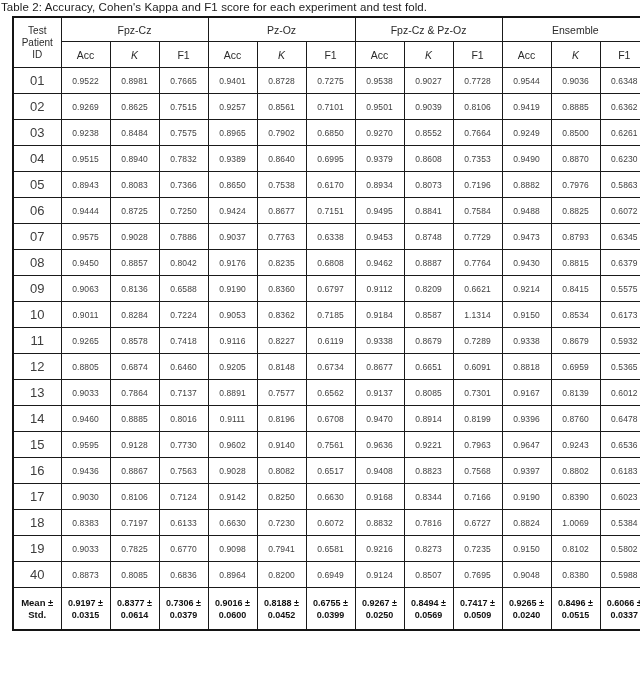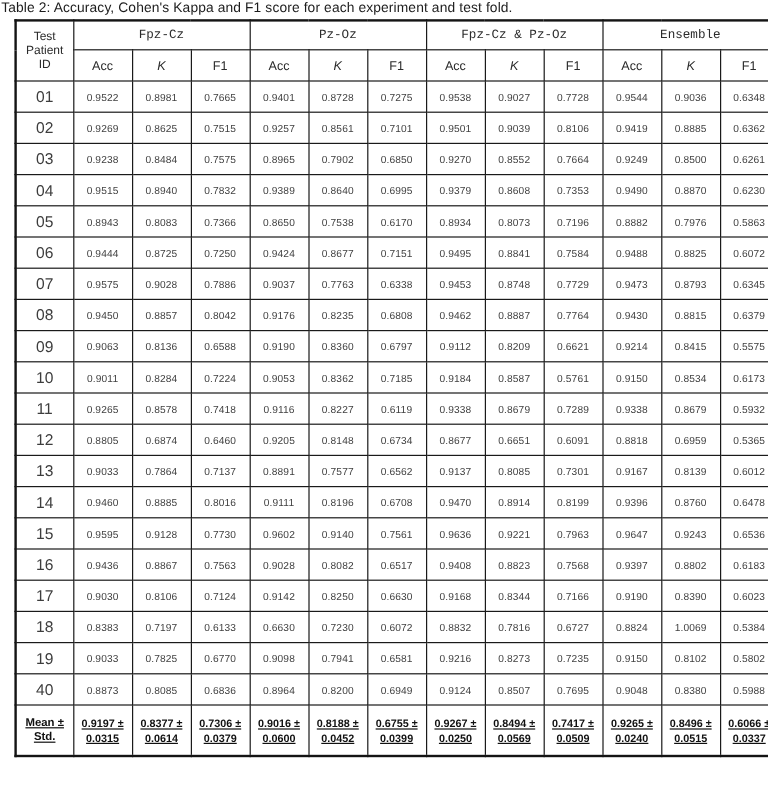--- a/index.html
+++ b/index.html
@@ -42,21 +42,20 @@
   }
   td.corner {
     font-size: 10px;
     line-height: 12px;
     color: #2b2b2b;
   }
   td.group {
     height: 23px;
     font-size: 10.5px;
     color: #2b2b2b;
-    font-family: Liberation Mono, monospace;
   }
   td.sub {
     height: 25px;
     font-size: 10.5px;
     color: #2b2b2b;
   }
   td.sub.kappa { font-style: italic; }
   td.id-cell {
     height: 25px;
     font-size: 13px;
@@ -67,21 +66,20 @@
     font-size: 8.5px;
     color: #414141;
     letter-spacing: 0.1px;
   }
   td.sum-label, td.sum-cell {
     height: 41px;
     font-size: 9px;
     font-weight: bold;
     color: #111;
     line-height: 12px;
-    text-decoration: underline;
   }
   td.sum-label { font-size: 9.5px; }
 </style>
 </head>
 <body>
 
 <div class="page">
 
   <div class="caption">Table 2: Accuracy, Cohen's Kappa and F1 score for each experiment and test fold.</div>
 
@@ -267,21 +265,21 @@
         <tr>
           <td class="id-cell">10</td>
           <td class="val-cell">0.9011</td>
           <td class="val-cell">0.8284</td>
           <td class="val-cell">0.7224</td>
           <td class="val-cell">0.9053</td>
           <td class="val-cell">0.8362</td>
           <td class="val-cell">0.7185</td>
           <td class="val-cell">0.9184</td>
           <td class="val-cell">0.8587</td>
-          <td class="val-cell">0.5761</td>
+          <td class="val-cell">1.1314</td>
           <td class="val-cell">0.9150</td>
           <td class="val-cell">0.8534</td>
           <td class="val-cell">0.6173</td>
         </tr>
         <tr>
           <td class="id-cell">11</td>
           <td class="val-cell">0.9265</td>
           <td class="val-cell">0.8578</td>
           <td class="val-cell">0.7418</td>
           <td class="val-cell">0.9116</td>

